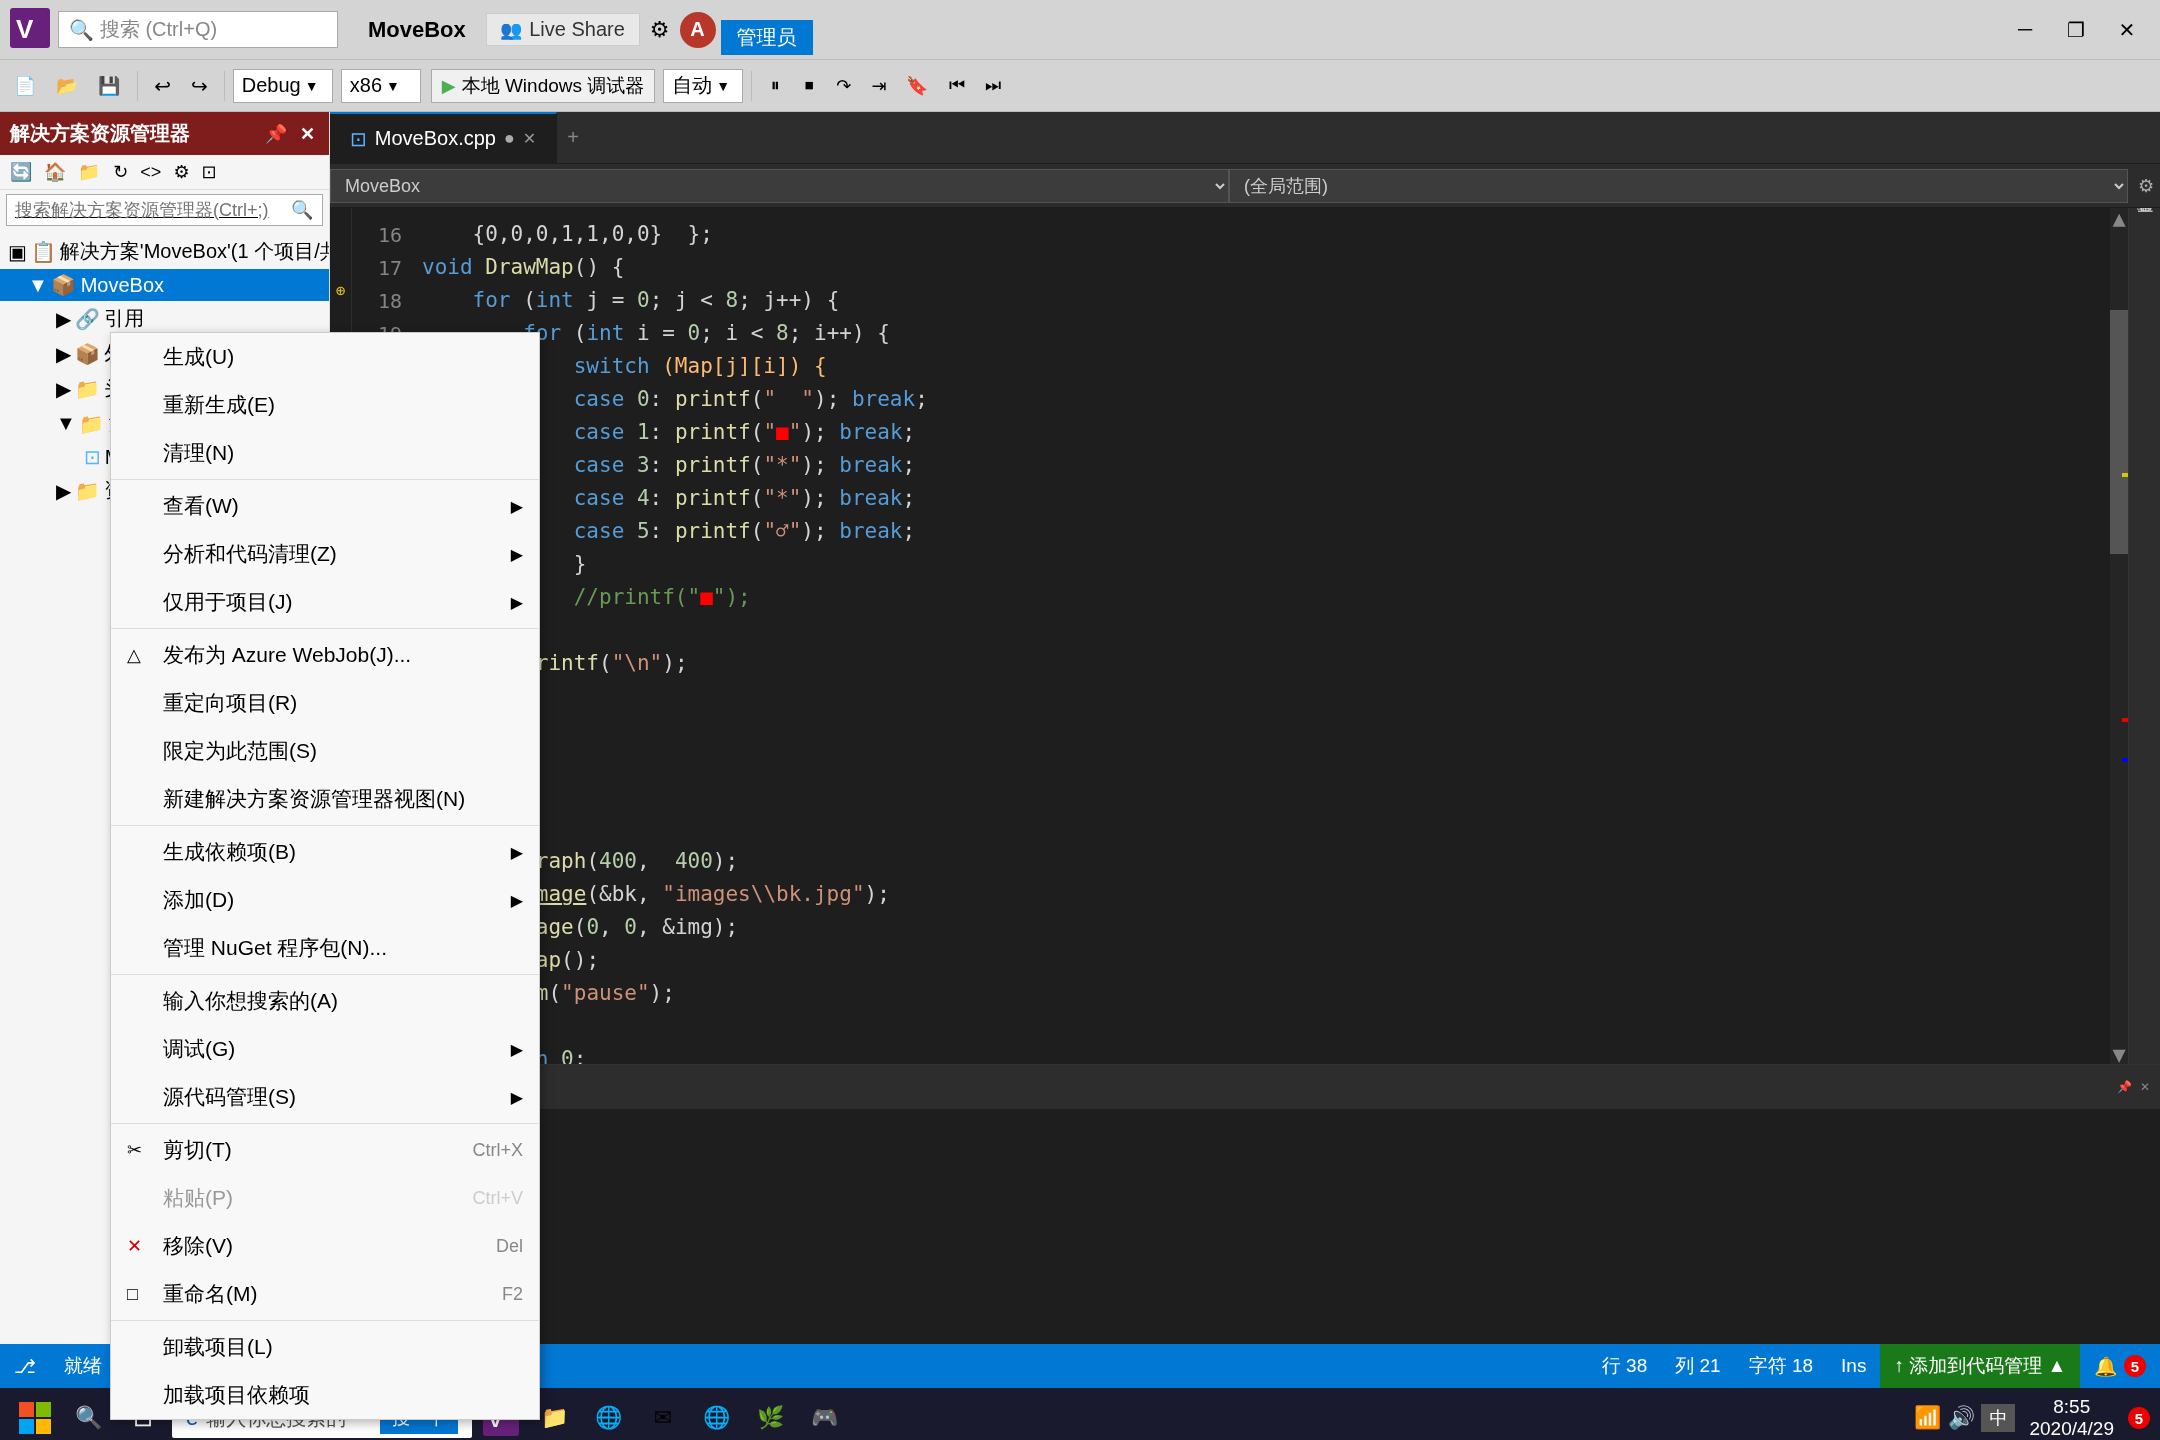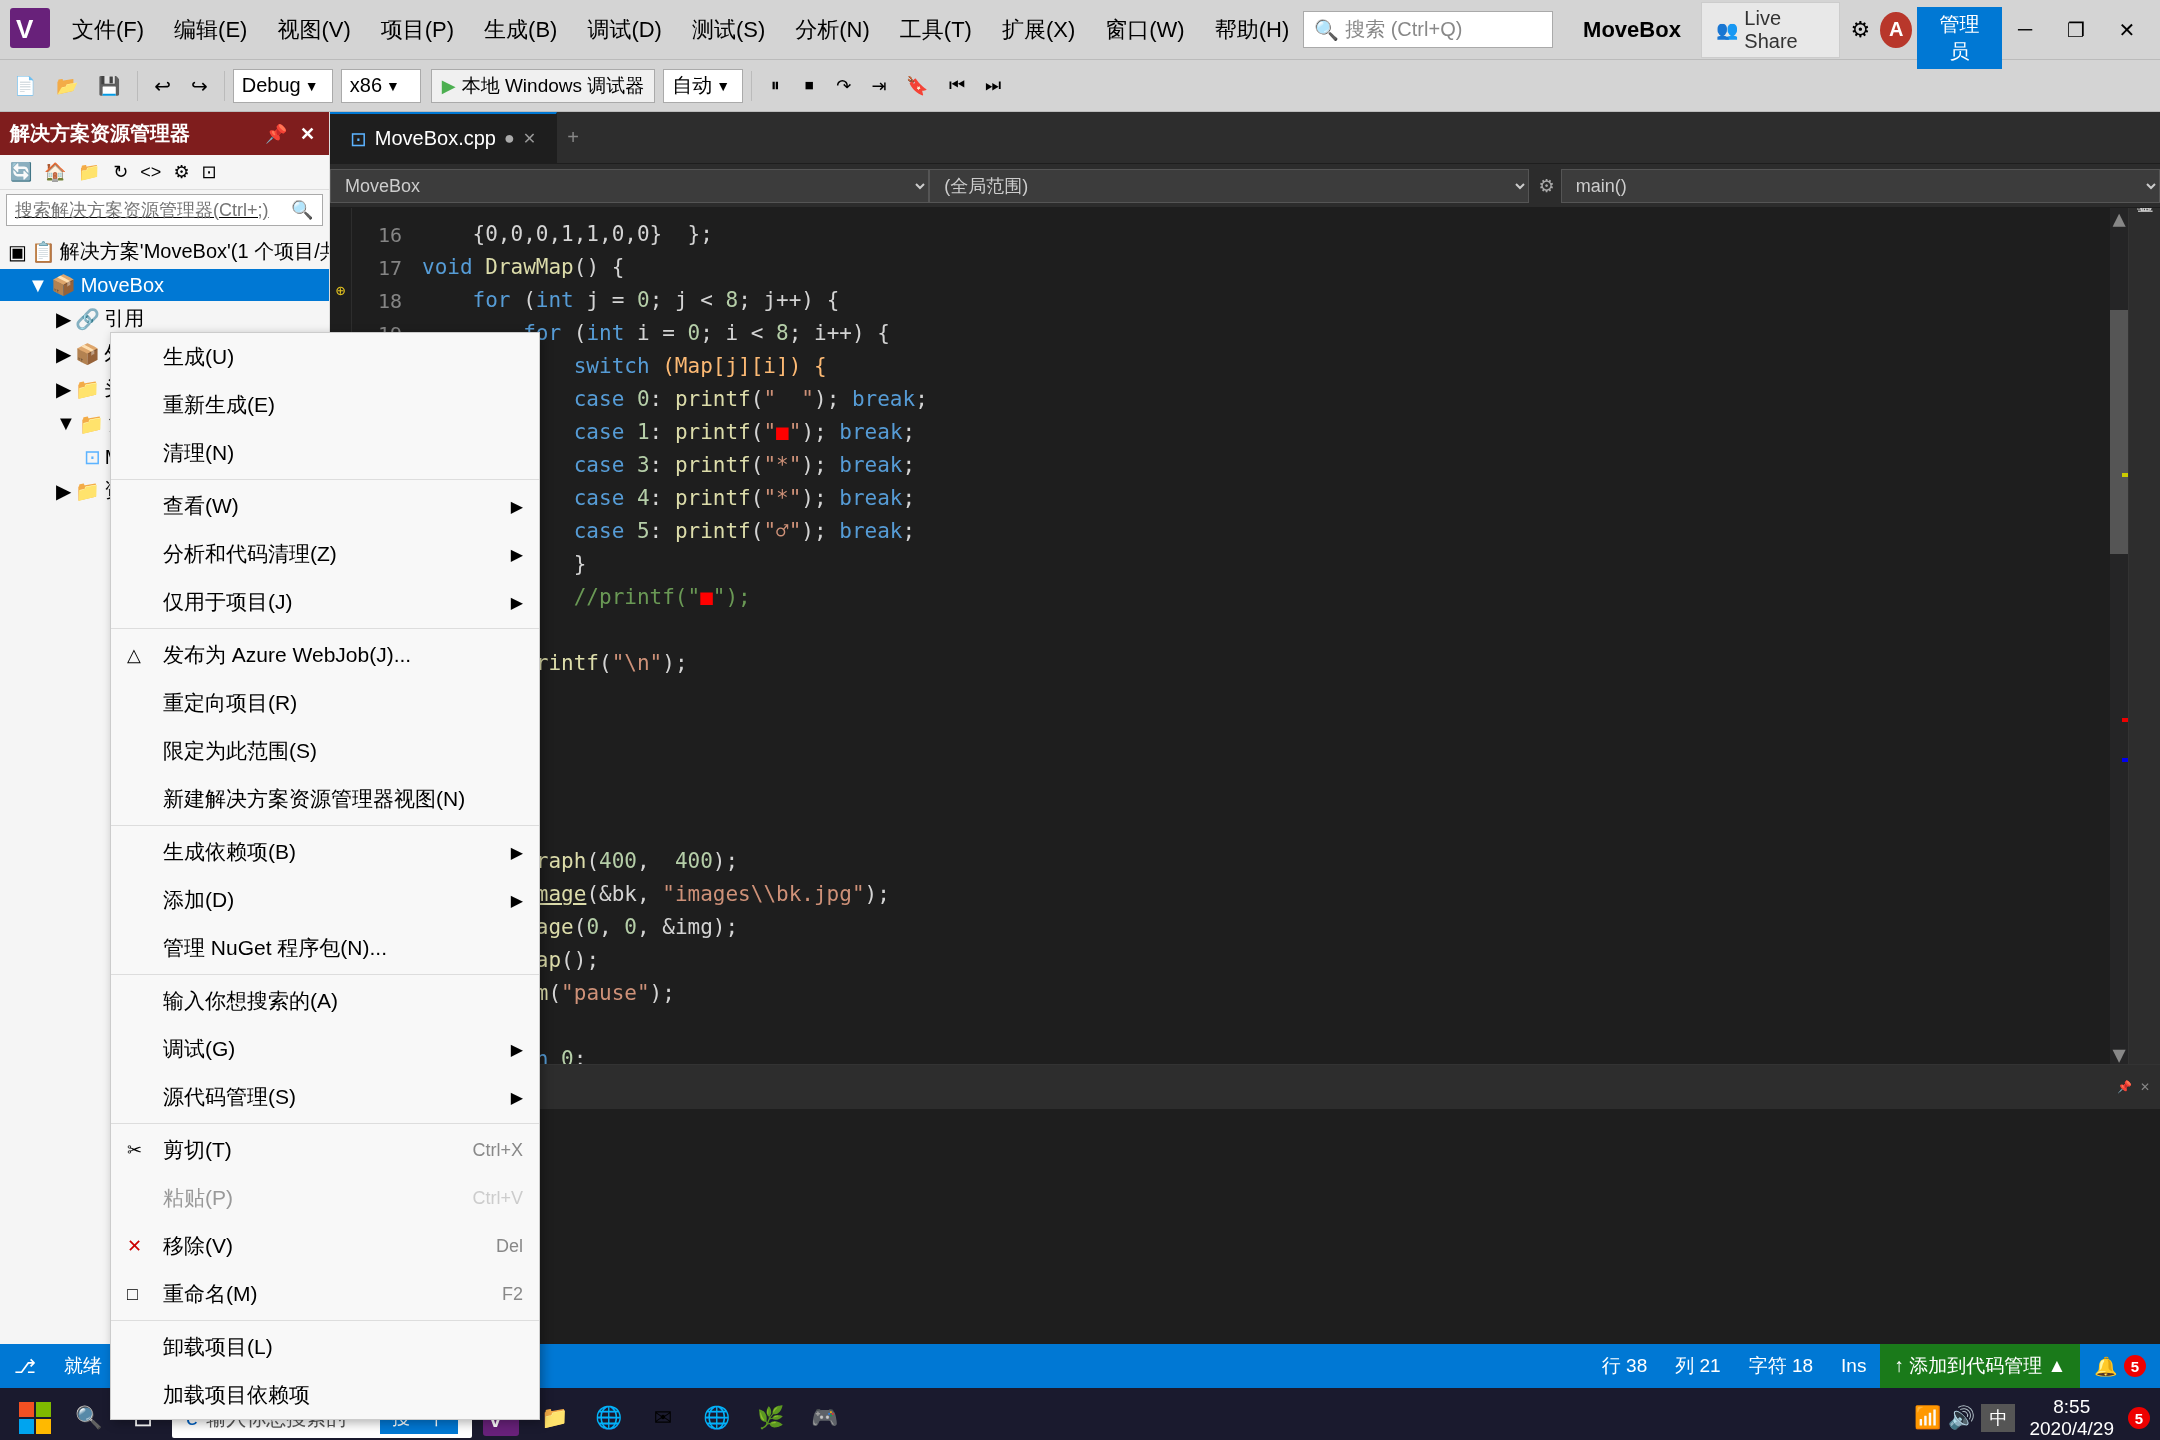--- a/index.html
+++ b/index.html
@@ -103,34 +103,20 @@
 
 <div class="title-bar">
 
   <div style="margin-right:8px;">
     <svg width="40" height="40" viewBox="0 0 40 40">
       <rect width="40" height="40" fill="#68217A" rx="3"></rect>
       <text x="6" y="30" fill="white" font-size="26" font-weight="bold">V</text>
     </svg>
   </div>
 
-  <div class="title-bar-menus">
-    <span class="menu-item">文件(F)</span>
-    <span class="menu-item">编辑(E)</span>
-    <span class="menu-item">视图(V)</span>
-    <span class="menu-item">项目(P)</span>
-    <span class="menu-item">生成(B)</span>
-    <span class="menu-item">调试(D)</span>
-    <span class="menu-item">测试(S)</span>
-    <span class="menu-item">分析(N)</span>
-    <span class="menu-item">工具(T)</span>
-    <span class="menu-item">扩展(X)</span>
-    <span class="menu-item">窗口(W)</span>
-    <span class="menu-item">帮助(H)</span>
-  </div>
 
   <div class="title-bar-search">
     <span style="color:#888; margin-right:6px;">🔍</span>
     <span style="color:#888;">搜索 (Ctrl+Q)</span>
   </div>
 
   <div class="title-bar-app-name">MoveBox</div>
 
   <div class="live-share-btn">
     <span style="font-size:18px;">👥</span>
@@ -385,23 +371,20 @@
     <div class="editor-nav">
       <select style="background:#3c3c3c; color:#ccc; border:1px solid #555; padding:4px 10px; font-size:18px; height:34px; flex:1;">
         <option>MoveBox</option>
       </select>
       <select style="background:#3c3c3c; color:#ccc; border:1px solid #555; padding:4px 10px; font-size:18px; height:34px; flex:1;">
         <option>(全局范围)</option>
       </select>
       <div style="display:flex; align-items:center; gap:4px; margin-left:4px;">
         <span style="color:#aaa; font-size:18px; cursor:pointer; padding:0 6px;">⚙</span>
       </div>
-      <select style="background:#3c3c3c; color:#ccc; border:1px solid #555; padding:4px 10px; font-size:18px; height:34px; flex:1;">
-        <option>main()</option>
-      </select>
     </div>
 
     <div class="code-area" style="flex:1; position:relative;">
 
       <div class="gutter">
         <div class="gutter-line"></div>
         <div class="gutter-line"></div>
         <div class="gutter-line" style="color:#e0c020;">⊕</div>
         <div class="gutter-line"></div>
         <div class="gutter-line"></div>

